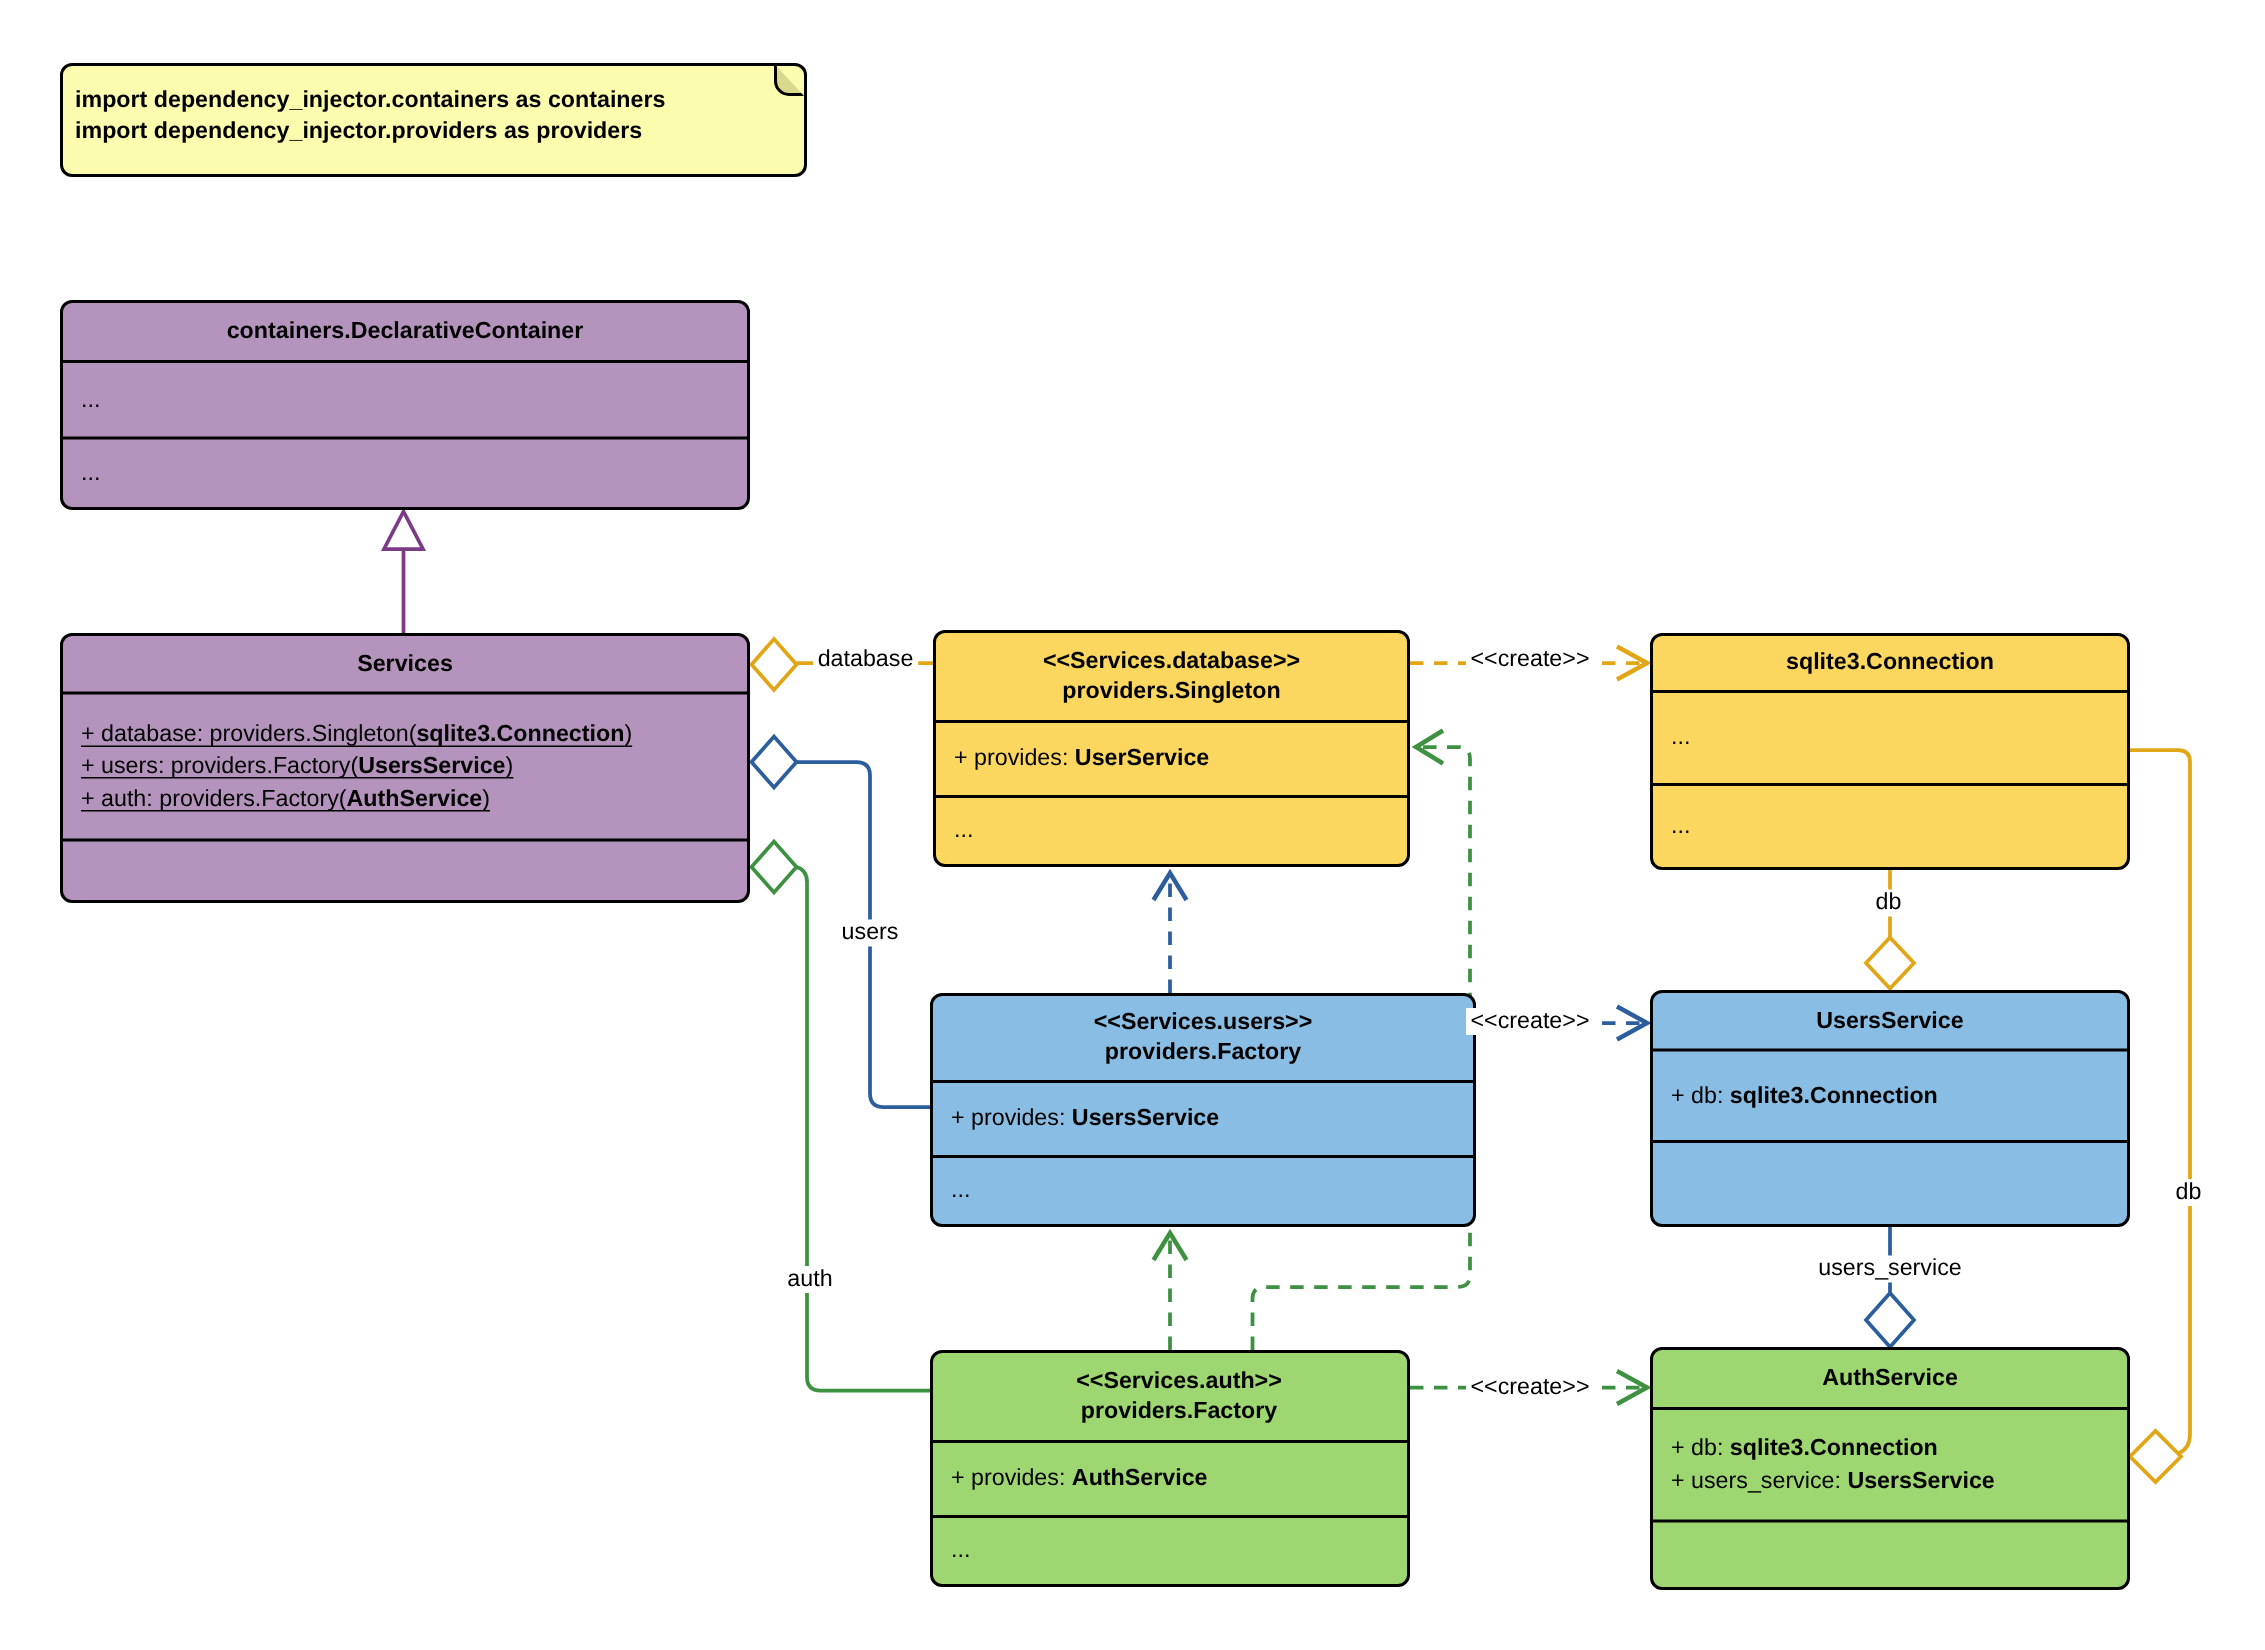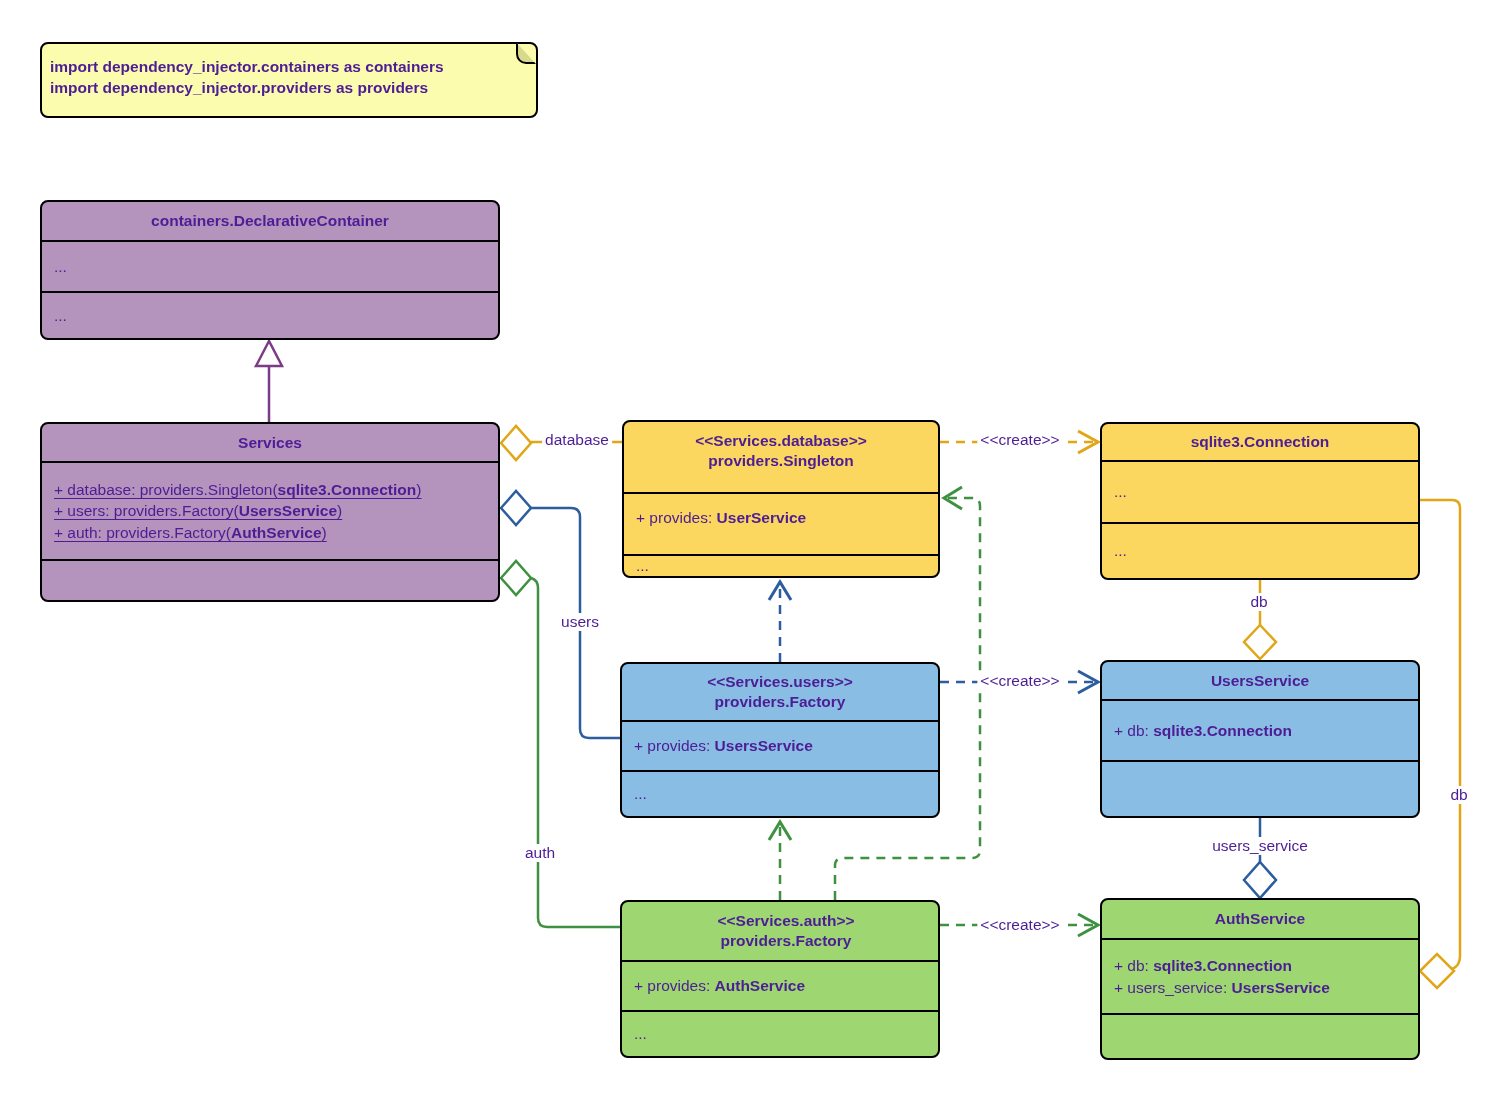--- a/index.html
+++ b/index.html
@@ -1,19 +1,19 @@
 <!DOCTYPE html>
 <html><head>
 <meta charset="utf-8">
 <style>
   html,body{margin:0;padding:0;background:#fff;}
   #canvas{
     position:relative;width:1510px;height:1100px;background:#fff;
     font-family:"Liberation Sans","DejaVu Sans",sans-serif;
-    font-size:15.5px;color:#4c1d95;
+    font-size:15.5px;color:#000000;
   }
   svg.wires{position:absolute;left:0;top:0;z-index:1;pointer-events:none;}
   .box{
     position:absolute;z-index:2;border:2px solid #000;border-radius:8px;
     box-sizing:border-box;display:flex;flex-direction:column;overflow:hidden;
   }
   .box .title{
     display:flex;flex-direction:column;justify-content:center;align-items:center;
     font-weight:bold;line-height:20px;flex:0 0 auto;
   }
@@ -111,21 +111,21 @@
   <div class="box purple" style="left:40px;top:422px;width:460px;height:180px;">
     <div class="title" style="height:37px;">Services</div>
     <div class="sect" style="height:98px;">
       <div class="attr u"><span>+ database: providers.Singleton(</span><b>sqlite3.Connection</b><span>)</span></div>
       <div class="attr u"><span>+ users: providers.Factory(</span><b>UsersService</b><span>)</span></div>
       <div class="attr u"><span>+ auth: providers.Factory(</span><b>AuthService</b><span>)</span></div>
     </div>
     <div class="sect grow"></div>
   </div>
 
-  <div class="box yellow" style="left:622px;top:420px;width:318px;height:158px;gap:12px;">
+  <div class="box yellow" style="left:622px;top:420px;width:318px;height:158px;">
     <div class="title" style="height:58px;">
       <div>&lt;&lt;Services.database&gt;&gt;</div>
       <div>providers.Singleton</div>
     </div>
     <div class="sect" style="height:50px;">
       <div class="attr"><span>+ provides: </span><b>UserService</b></div>
     </div>
     <div class="sect grow">
         <span>...</span>
       </div>
@@ -134,21 +134,21 @@
   <div class="box yellow" style="left:1100px;top:422px;width:320px;height:158px;">
     <div class="title" style="height:36px;">sqlite3.Connection</div>
     <div class="sect" style="height:62px;">
         <span>...</span>
       </div>
     <div class="sect grow">
         <span>...</span>
       </div>
   </div>
 
-  <div class="box blue" style="left:620px;top:662px;width:320px;height:156px;">
+  <div class="box blue" style="left:620px;top:662px;width:364px;height:156px;">
     <div class="title" style="height:56px;">
       <div>&lt;&lt;Services.users&gt;&gt;</div>
       <div>providers.Factory</div>
     </div>
     <div class="sect" style="height:50px;">
       <div class="attr"><span>+ provides: </span><b>UsersService</b></div>
     </div>
     <div class="sect grow">
         <span>...</span>
       </div>

